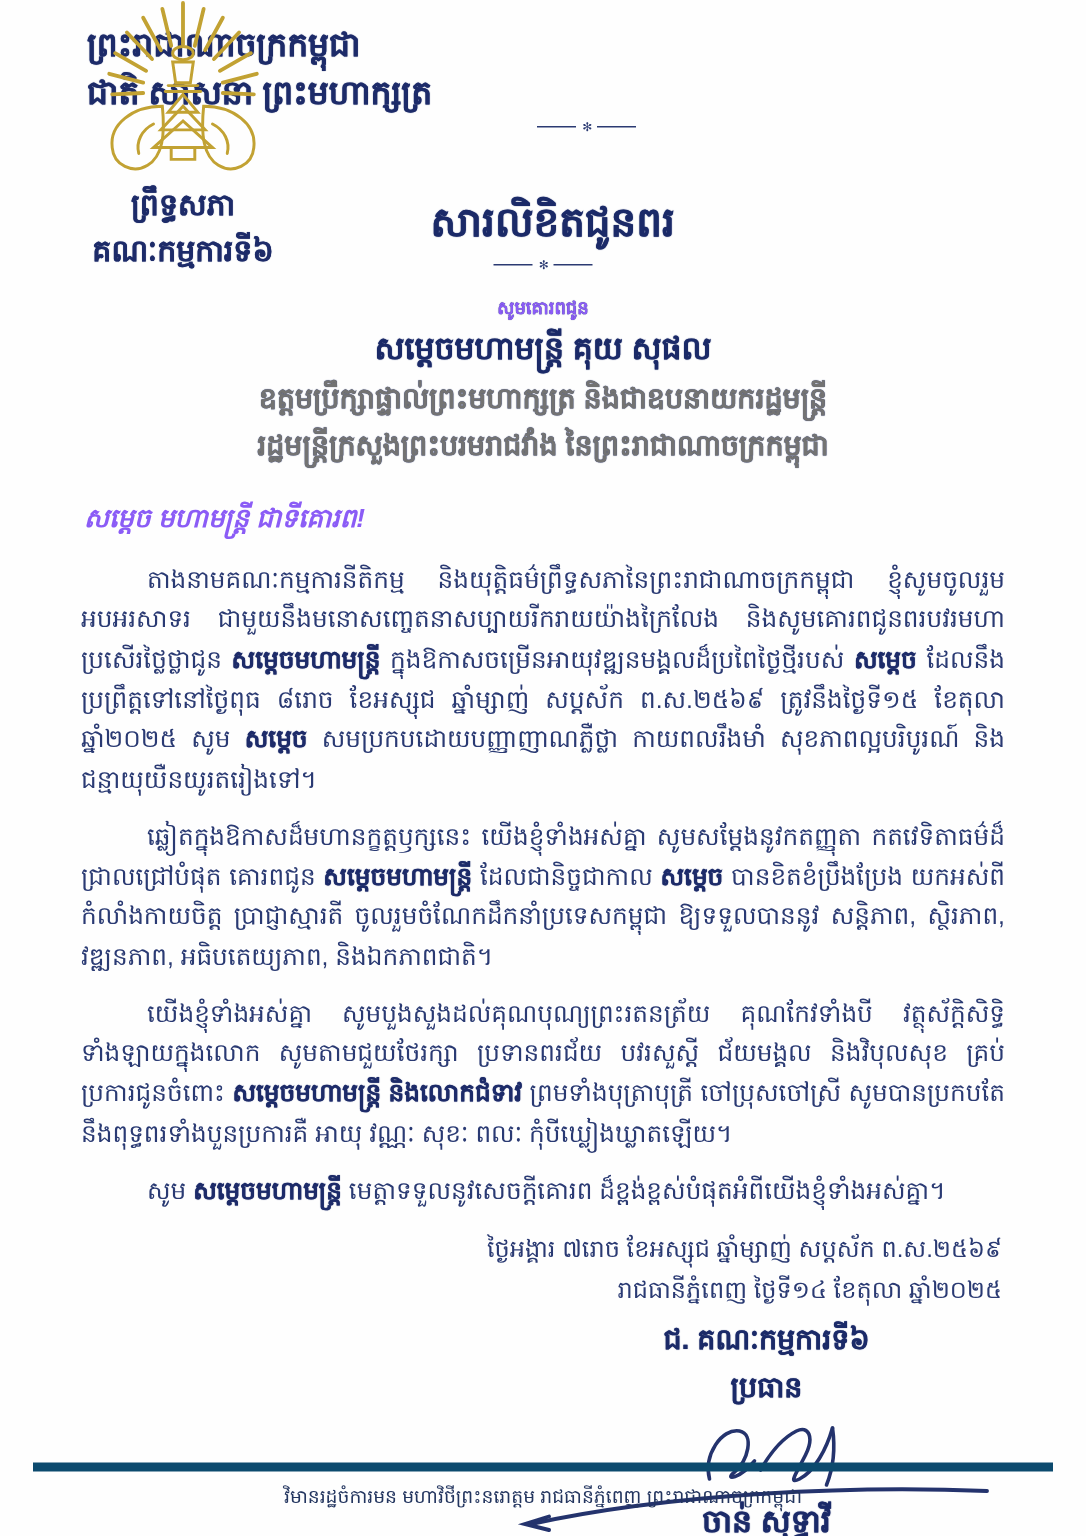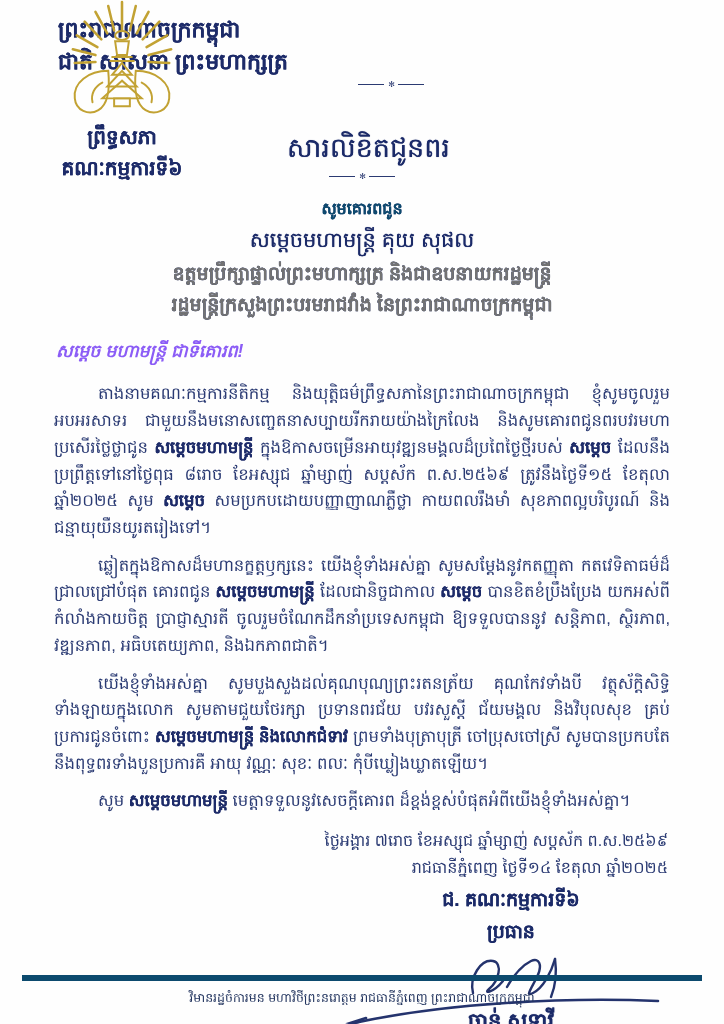--- a/index.html
+++ b/index.html
@@ -23,26 +23,26 @@
     text-shadow:0 0 .5px #1d2b69;}
   .kingdom{width:100%;box-sizing:border-box;padding-left:58px;text-align:left;}
   .kingdom-line{font-weight:800;color:#1d2b69;font-size:22px;line-height:1.45;
     text-shadow:0 0 .6px #1d2b69;}
   
   .orn{display:flex;align-items:center;justify-content:center;gap:4px;margin-top:3px;}
   .orn .bar{width:26px;border-top:1.6px solid #2b3a72;}
   .orn .mid{font-size:8px;color:#2b3a72;line-height:1;letter-spacing:-1px;}
   
   .doc-title-wrap{margin-top:42px;text-align:center;}
-  .doc-title{font-weight:400;color:#1b2a68;font-size:27px;
+  .doc-title{font-weight:700;color:#1b2a68;font-size:27px;
     text-shadow:0 0 .7px #1b2a68;margin-left:13px;}
   
   .address{margin-top:14px;text-align:center;}
-  .addr-salut{font-weight:800;font-size:16px;color:#0c4a6e;line-height:1.7;text-shadow:0 0 .5px #1d2b69;}
-  .addr-recipient{font-weight:400;font-size:21px;color:#1b2a68;line-height:1.7;text-shadow:0 0 .7px #1b2a68;}
+  .addr-salut{font-weight:800;font-size:12px;color:#8b5cf6;line-height:1.7;text-shadow:0 0 .5px #1d2b69;}
+  .addr-recipient{font-weight:700;font-size:21px;color:#1b2a68;line-height:1.7;text-shadow:0 0 .7px #1b2a68;}
   .addr-title{font-weight:800;font-size:19px;color:#737373;line-height:1.65;text-shadow:0 0 .6px #1d2b69;}
   
   .greeting{margin:20px 15px 0 56px;font-style:italic;font-weight:600;
     font-size:17.5px;color:#8b5cf6;}
   
   .content{margin:14px 54px 0 54px;}
   .para{margin:0 0 11px 0;text-indent:44px;text-align:justify;
     font-size:16.5px;line-height:1.62;color:#2a3a73;}
   .para .b{font-weight:800;color:#1d2b69;text-shadow:0 0 .6px #1d2b69;}
   

